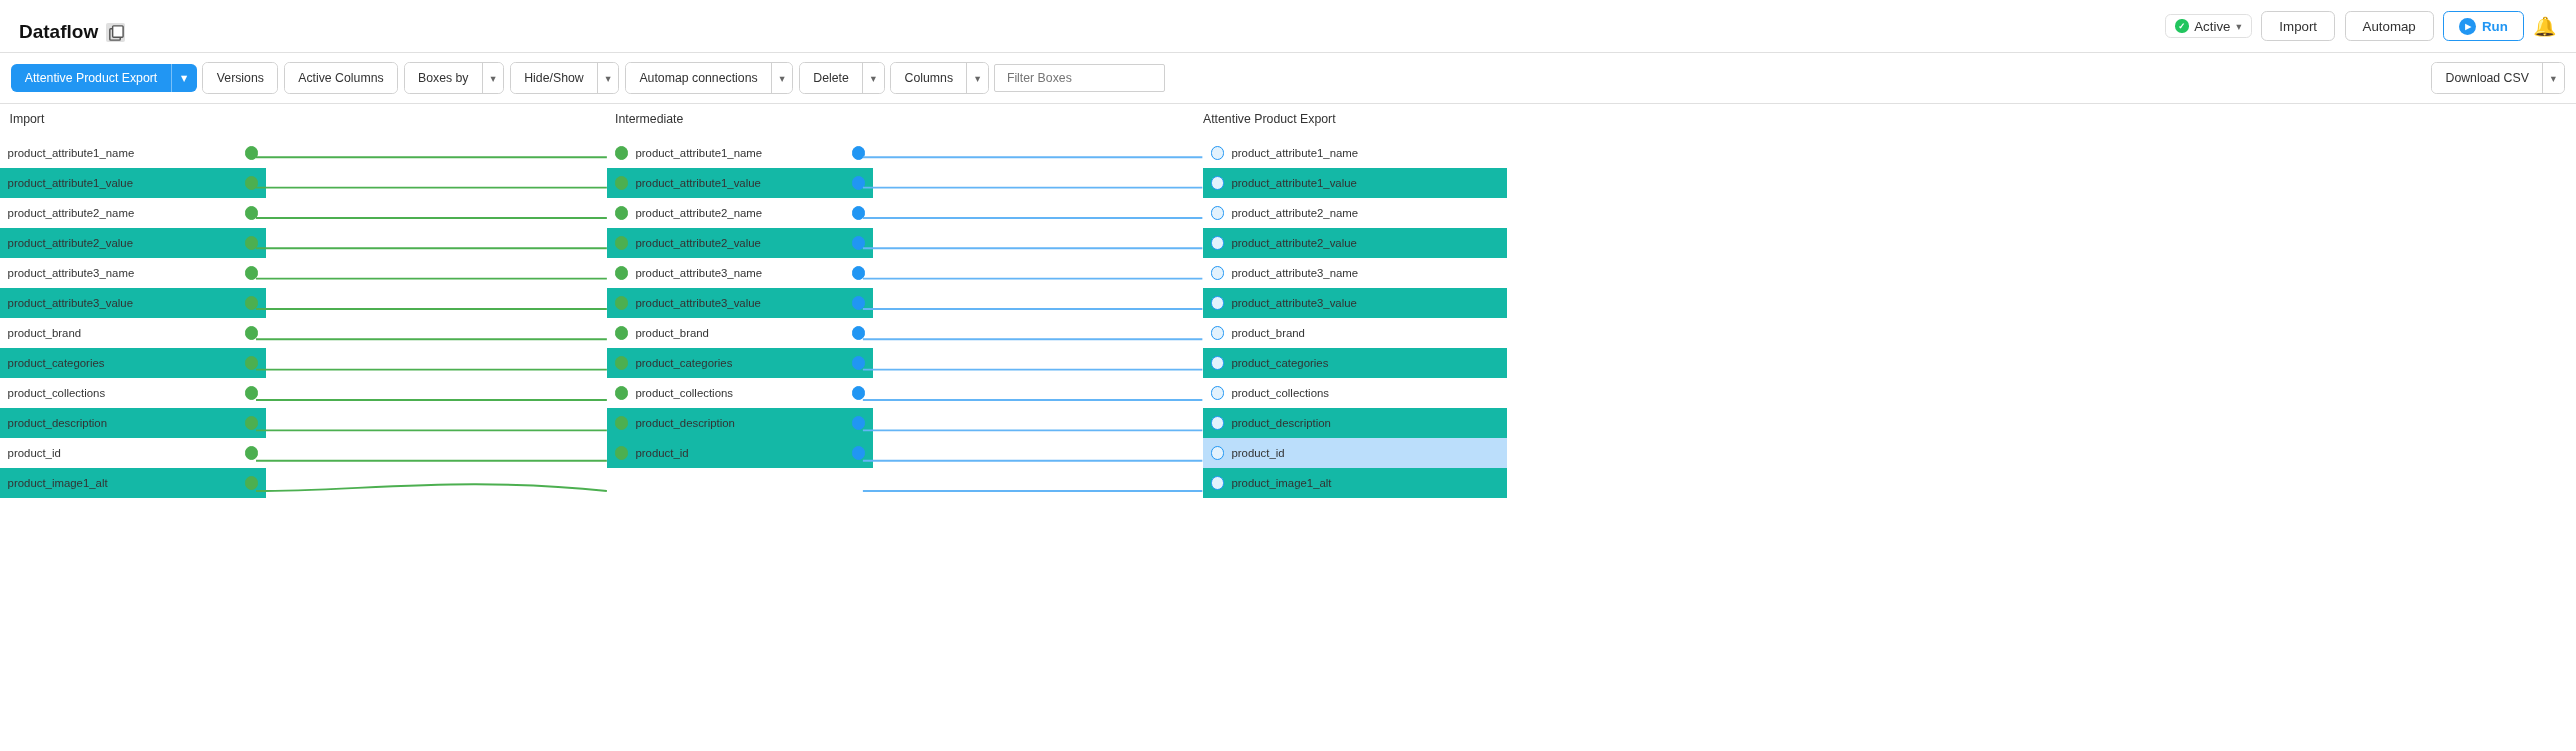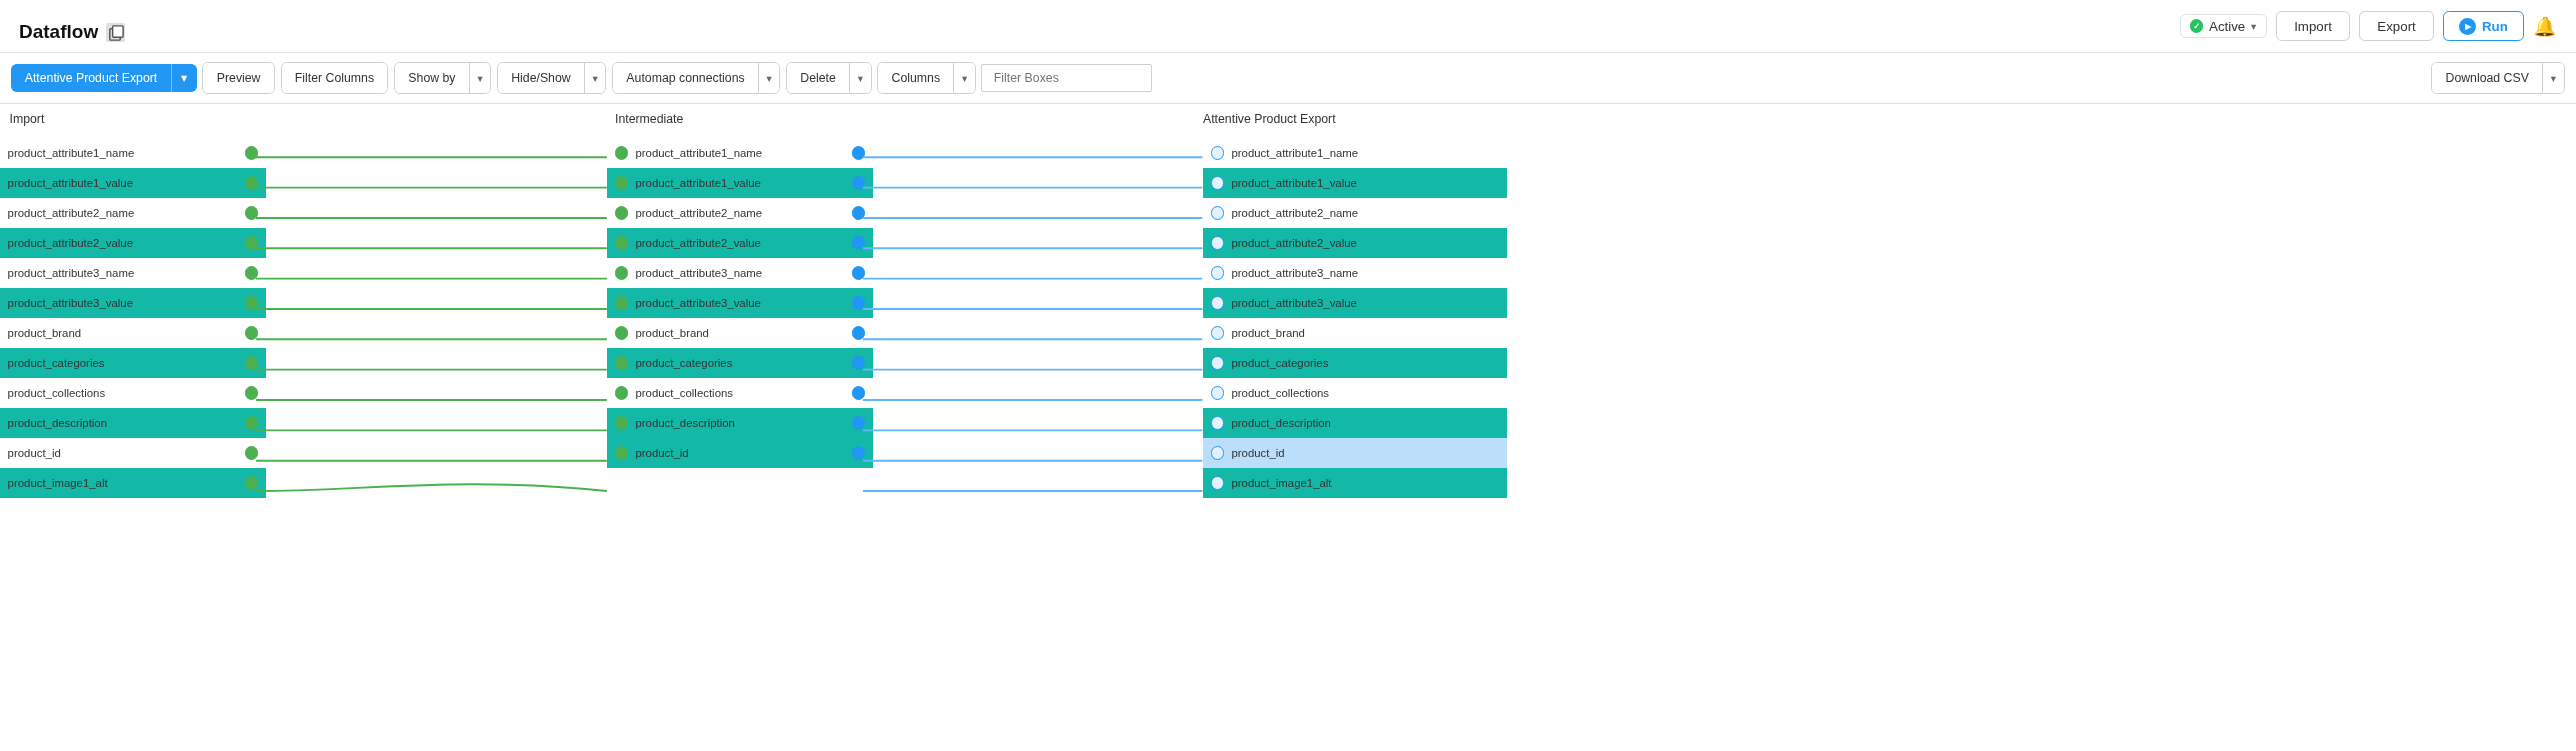--- a/index.html
+++ b/index.html
@@ -256,45 +256,45 @@
       </svg>
     </div>
   </div>
   <div class="header-right">
     <div class="status-badge">
       <div class="status-dot"></div>
       <span>Active</span>
       <span class="chevron">▾</span>
     </div>
     <button class="btn">Import</button>
-    <button class="btn">Export</button>
+    <button class="btn">Automap</button>
     <button class="btn-run">
       <div class="run-play"></div>
       <span>Run</span>
     </button>
     <span class="bell-icon">🔔</span>
   </div>
 </div>
 
 <div class="toolbar">
   <div class="toolbar-primary">
     <span class="toolbar-primary-label">Attentive Product Export</span>
     <span class="toolbar-primary-arrow">▾</span>
   </div>
 
   <div class="toolbar-btn">
-    <button class="toolbar-btn-main">Preview</button>
-  </div>
-
-  <div class="toolbar-btn">
-    <button class="toolbar-btn-main">Filter Columns</button>
-  </div>
-
-  <div class="toolbar-btn">
-    <button class="toolbar-btn-main">Show by</button>
+    <button class="toolbar-btn-main">Versions</button>
+  </div>
+
+  <div class="toolbar-btn">
+    <button class="toolbar-btn-main">Active Columns</button>
+  </div>
+
+  <div class="toolbar-btn">
+    <button class="toolbar-btn-main">Boxes by</button>
     <button class="toolbar-btn-split">▾</button>
   </div>
 
   <div class="toolbar-btn">
     <button class="toolbar-btn-main">Hide/Show</button>
     <button class="toolbar-btn-split">▾</button>
   </div>
 
   <div class="toolbar-btn">
     <button class="toolbar-btn-main">Automap connections</button>

